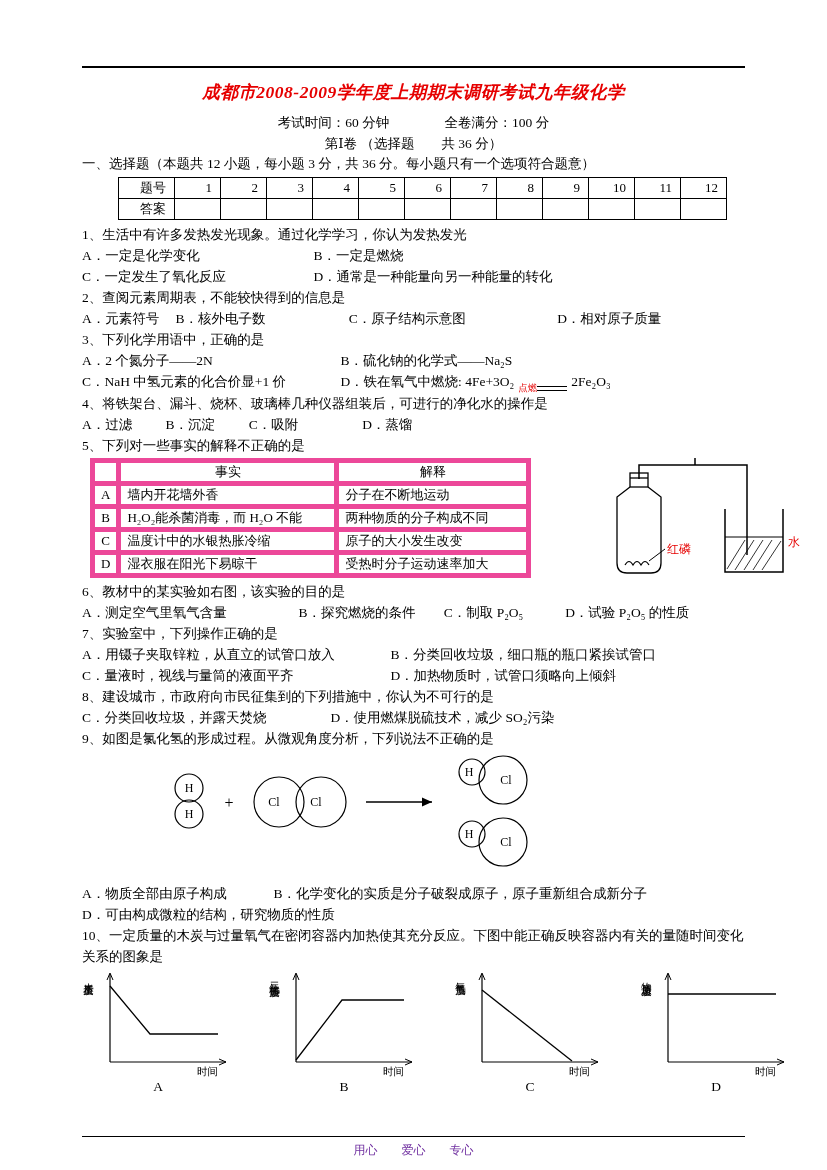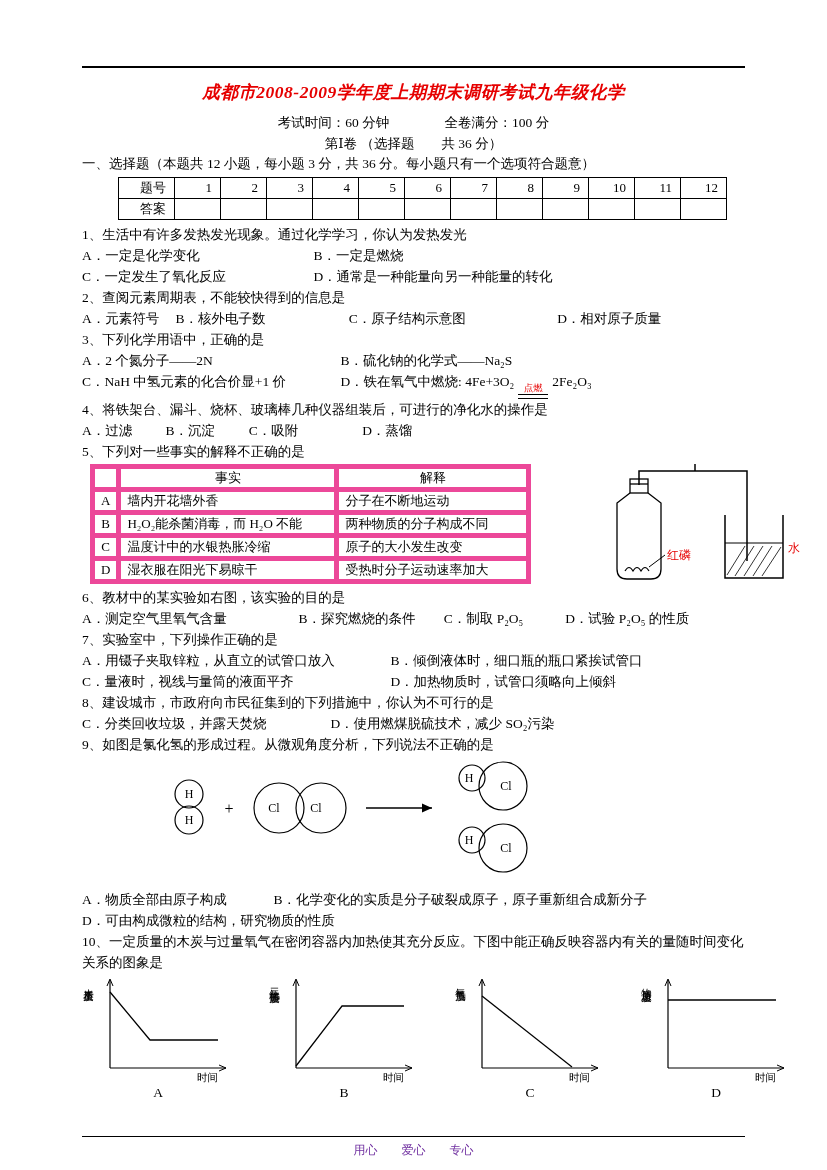--- a/index.html
+++ b/index.html
@@ -21,21 +21,21 @@
   .ans-table td.lbl { width:56px; }
   .ans-table td.num { width:46px; }
   .q5-table { margin:2px 0 3px 8px; }
   .q5-table td { border:5px solid #ec4899; height:21px; padding:0 6px; }
   .q5-table td.k { width:26px; text-align:center; }
   .q5-table td.fact { width:218px; }
   .q5-table td.expl { width:192px; }
   .q5-table tr.hdr td { text-align:center; }
   .q56-wrap { position:relative; }
   .apparatus { position:absolute; right:-58px; top:22px; width:204px; }
-  .ceq { display:inline-flex; flex-direction:column; align-items:center; margin:0 4px; vertical-align:-5px; }
+  .ceq { display:inline-flex; flex-direction:row; align-items:center; margin:0 4px; vertical-align:-5px; }
   .ceq .cond { font-size:9.5px; color:#e60000; line-height:10px; }
   .ceq .bar { width:30px; height:5px; border-top:1.5px solid #000; border-bottom:1.5px solid #000; margin-top:1px; }
   .hcl-diagram { margin:3px 0 2px 72px; }
   .graphs-row { display:flex; gap:34px; margin:3px 0 0 0; }
   .graph-block { width:152px; }
   .graph-inner { display:flex; align-items:flex-start; }
   .ylab { writing-mode:vertical-rl; text-orientation:upright; font-size:10.5px; line-height:12px; margin-top:4px; letter-spacing:1px; }
   .graph-letter { text-align:center; font-size:13.5px; margin-top:1px; }
   .footer { position:absolute; left:82px; width:663px; top:1136px; border-top:1px solid #000; }
   .footer-text { text-align:center; font-size:12px; color:#7030a0; padding-top:5px; }
@@ -210,21 +210,21 @@
           <span class="ow" style="min-width:118px">C．制取 P₂O₅</span>
           <span>D．试验 P₂O₅ 的性质</span>
         </div>
       </div>
     </div>
 
     <div class="q">
       <div class="line">7、实验室中，下列操作正确的是</div>
       <div class="line">
         <span class="ow" style="min-width:305px">A．用镊子夹取锌粒，从直立的试管口放入</span>
-        <span>B．倾倒液体时，细口瓶的瓶口紧挨试管口</span>
+        <span>B．分类回收垃圾，细口瓶的瓶口紧挨试管口</span>
       </div>
       <div class="line">
         <span class="ow" style="min-width:305px">C．量液时，视线与量筒的液面平齐</span>
         <span>D．加热物质时，试管口须略向上倾斜</span>
       </div>
     </div>
 
     <div class="q">
       <div class="line">8、建设城市，市政府向市民征集到的下列措施中，你认为不可行的是</div>
       <div class="line">

